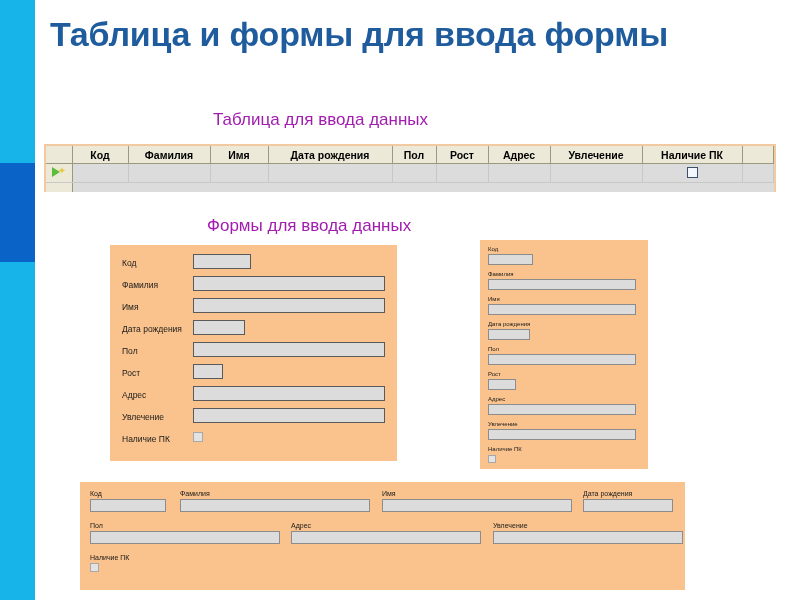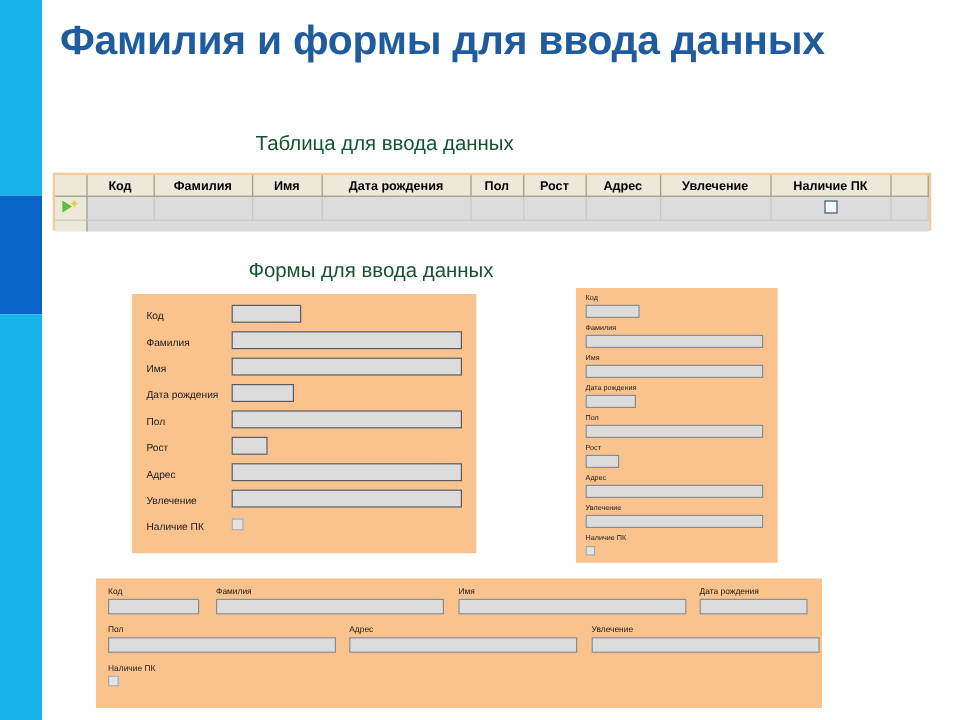--- a/index.html
+++ b/index.html
@@ -20,21 +20,21 @@
 
   
   #page-title{
     position:absolute;left:50px;top:16px;width:700px;
     font-size:34px;font-weight:bold;line-height:1.08;
     color:#1F5C9E;letter-spacing:-0.2px;
   }
 
   .section-caption{
     position:absolute;
-    font-size:17px;color:#14532d;
+    font-size:17px;color:#a21caf;
     font-weight:normal;white-space:nowrap;
   }
   #caption-table{left:213px;top:110px;}
   #caption-forms{left:207px;top:216px;}
 
   
   #datasheet{
     position:absolute;left:44px;top:144px;width:732px;height:48px;
     background:#ECE9D8;
     border:2px solid #F2C9A0;
@@ -121,21 +121,21 @@
 </head>
 <body>
 
 <div id="stripe">
   <div class="seg-cyan-top"></div>
   <div class="seg-blue"></div>
   <div class="seg-cyan-bot"></div>
   <div class="gutter"></div>
 </div>
 
-<div id="page-title">Фамилия и формы для ввода данных</div>
+<div id="page-title">Таблица и формы для ввода формы</div>
 
 <div class="section-caption" id="caption-table">Таблица для ввода данных</div>
 
 <div id="datasheet">
   <table>
     <colgroup id="ds-colgroup">
         <col style="width: 26px;">
         <col style="width: 56px;">
         <col style="width: 82px;">
         <col style="width: 58px;">

